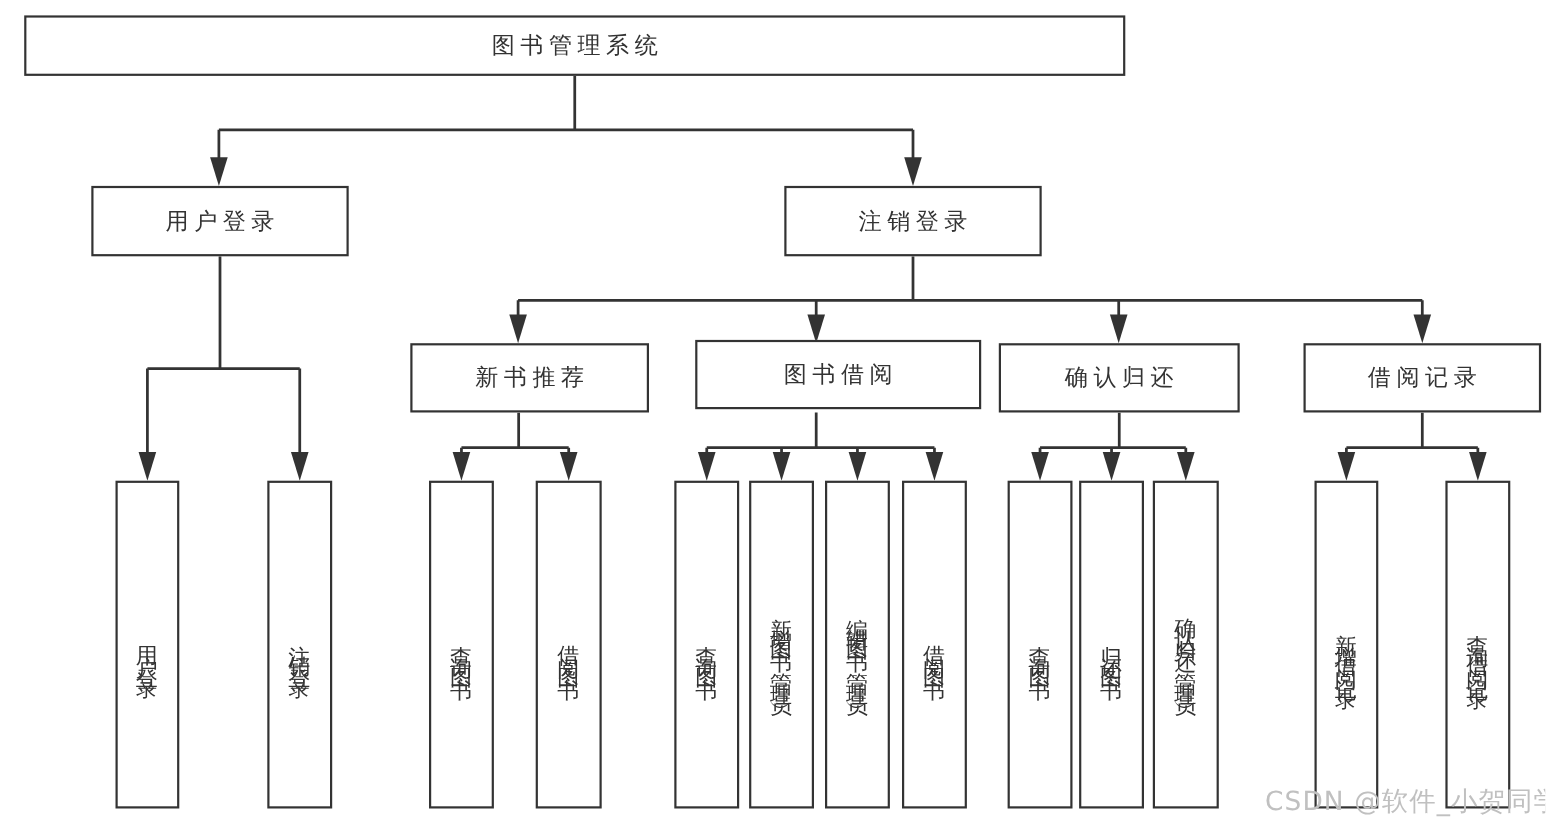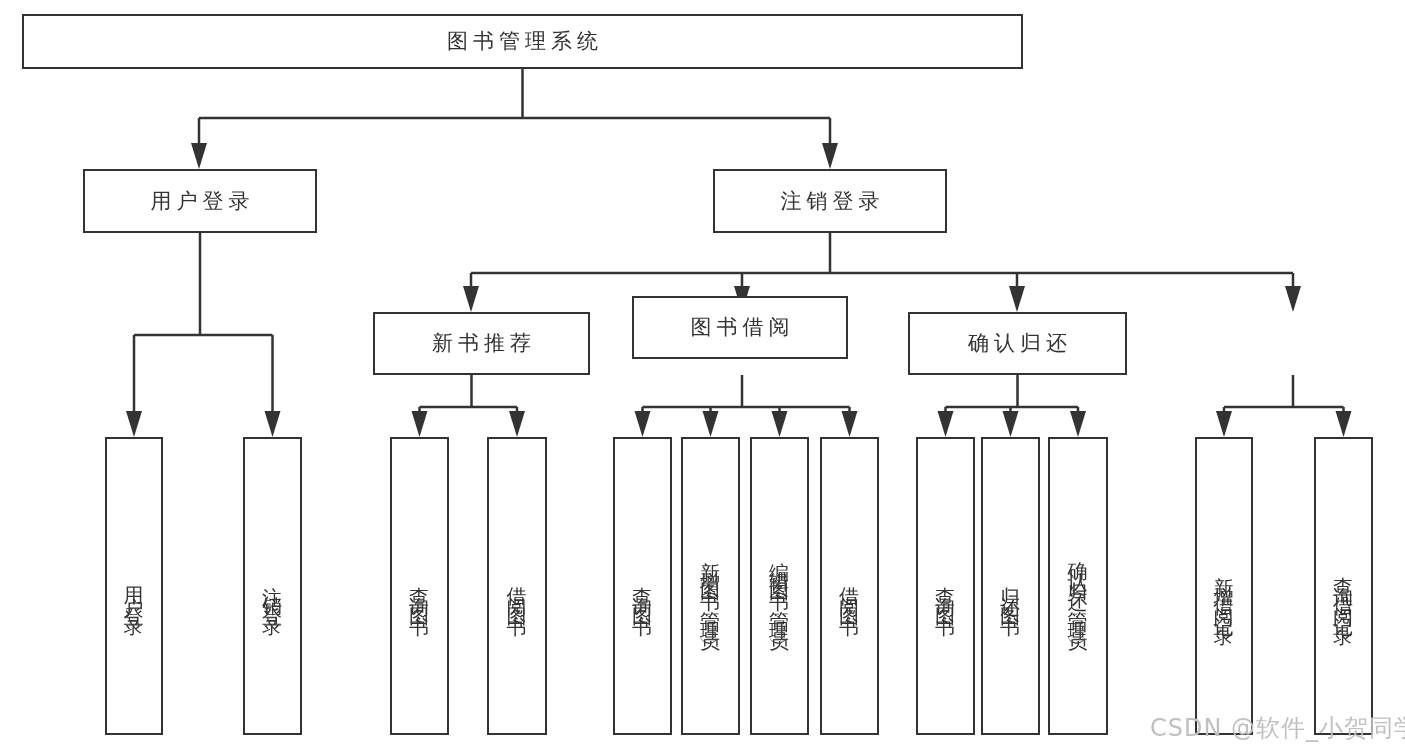--- a/index.html
+++ b/index.html
@@ -85,25 +85,28 @@
   <div class="node" style="left:83px;top:169px;width:234px;height:64px;">
     <span class="hlabel">用户登录</span>
   </div>
   <div class="node" style="left:713px;top:169px;width:234px;height:64px;">
     <span class="hlabel">注销登录</span>
   </div>
 
   <div class="node" style="left:373px;top:312px;width:217px;height:63px;">
     <span class="hlabel">新书推荐</span>
   </div>
-  <div class="node" style="left:632px;top:296px;width:216px;height:63px;">
+  <div class="node" style="left:632px;top:309px;width:260px;height:63px;">
     <span class="hlabel">图书借阅</span>
   </div>
   <div class="node" style="left:908px;top:312px;width:219px;height:63px;">
     <span class="hlabel">确认归还</span>
+  </div>
+  <div class="node" style="left:1185px;top:312px;width:216px;height:63px;">
+    <span class="hlabel">借阅记录</span>
   </div>
 
   <div class="node leaf" style="left:105px;top:437px;width:58px;height:298px;">
     <span class="vlabel">用户登录</span>
   </div>
   <div class="node leaf" style="left:243px;top:437px;width:59px;height:298px;">
     <span class="vlabel">注销登录</span>
   </div>
   <div class="node leaf" style="left:390px;top:437px;width:59px;height:298px;">
     <span class="vlabel">查询图书</span>

